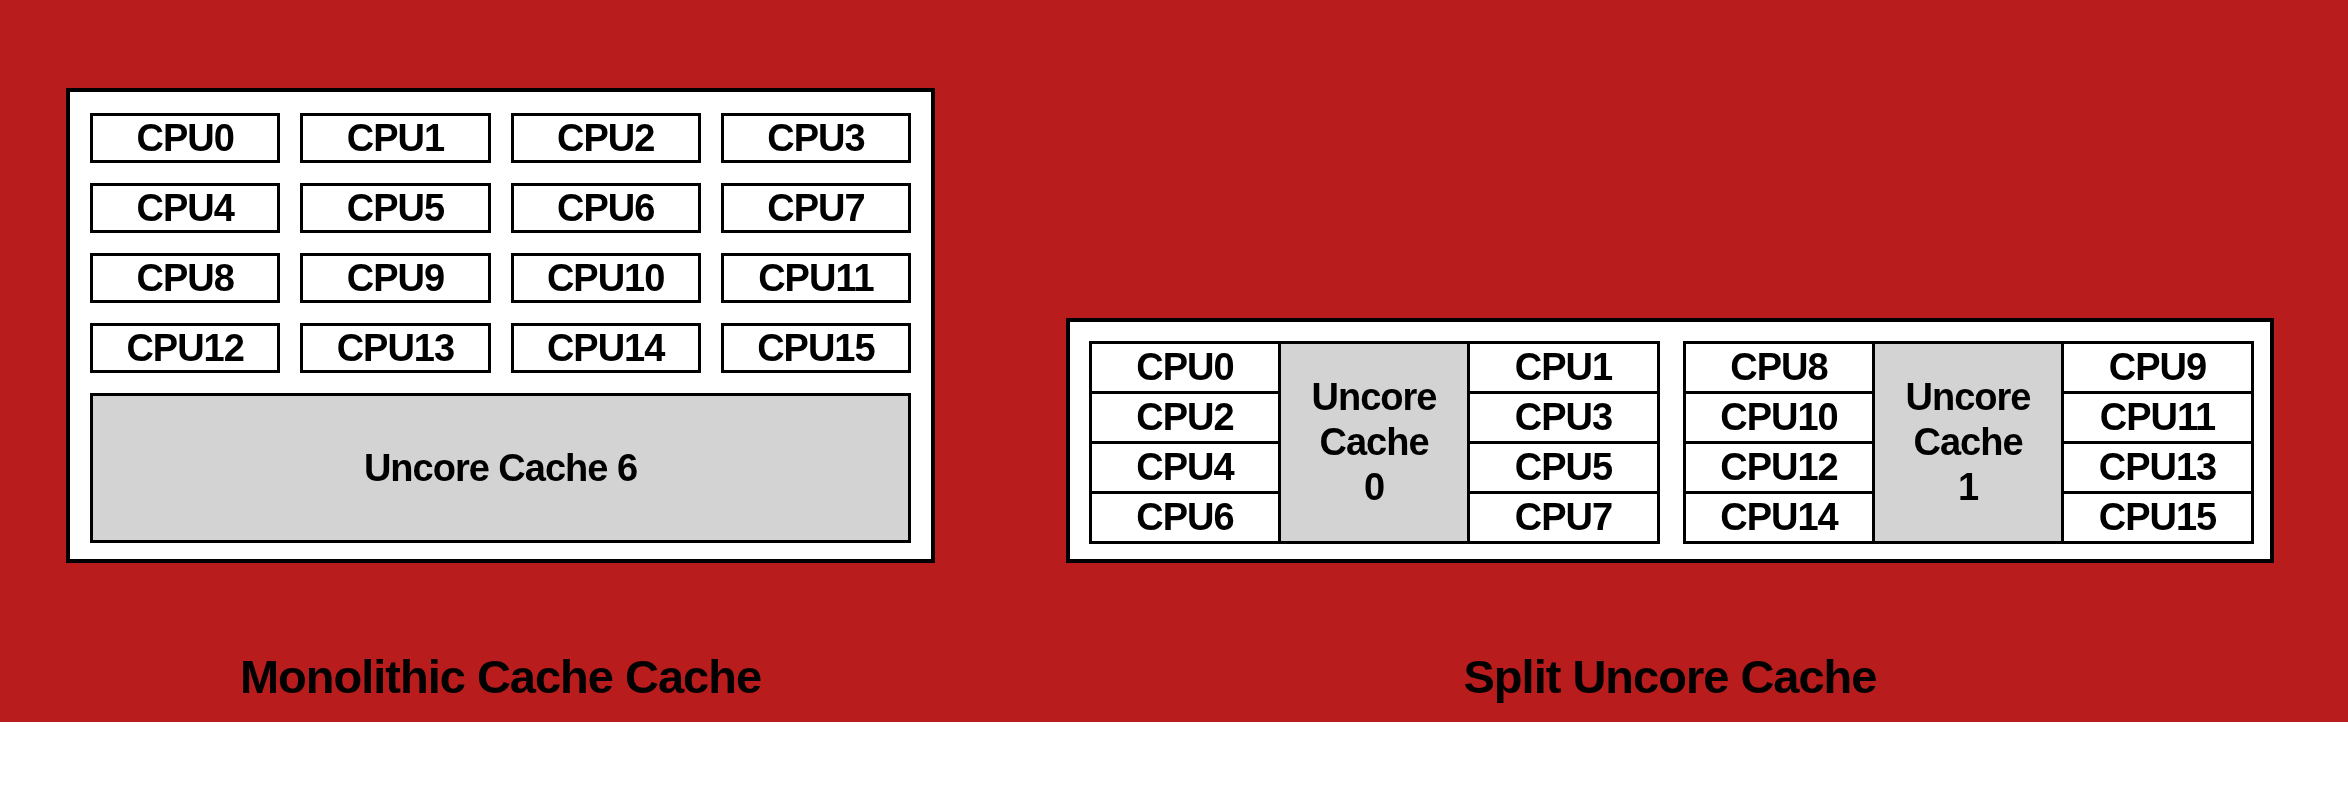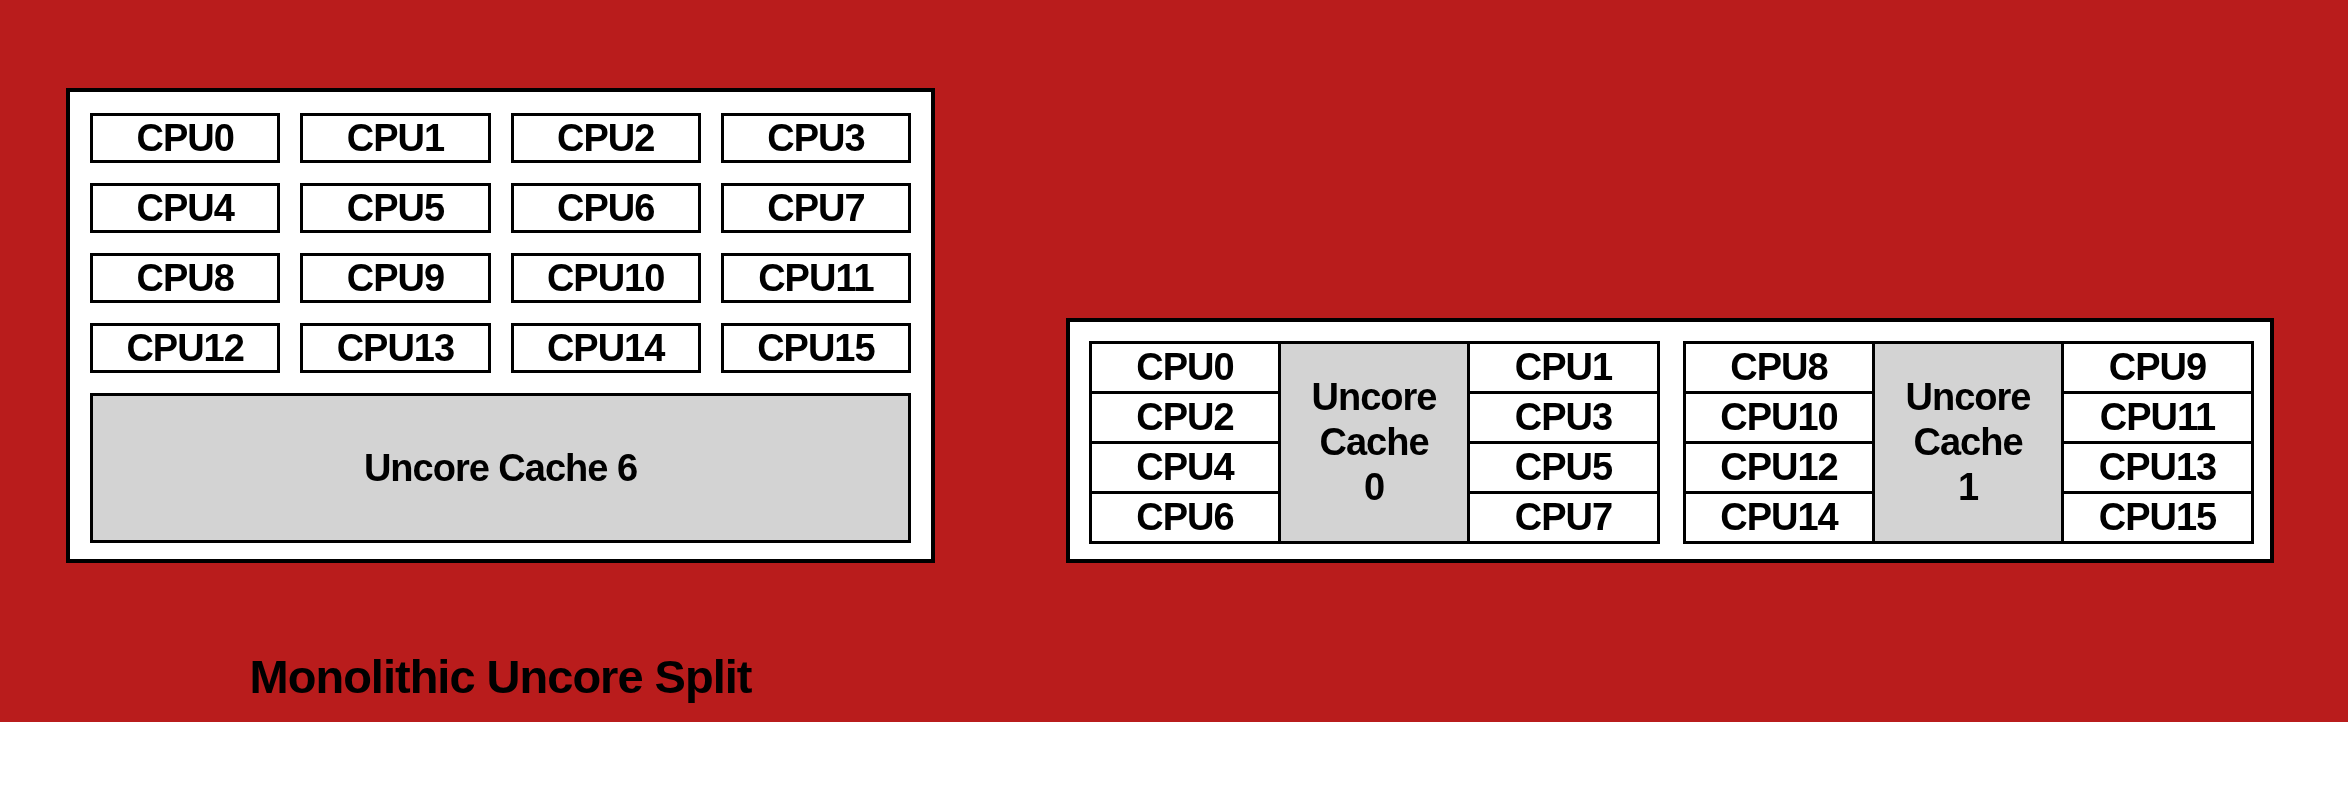--- a/index.html
+++ b/index.html
@@ -189,15 +189,16 @@
         <span class="cache-line">1</span>
       </div>
       <div class="cell col-r r1">CPU9</div>
       <div class="cell col-r r2">CPU11</div>
       <div class="cell col-r r3">CPU13</div>
       <div class="cell col-r r4">CPU15</div>
     </div>
 
   </div>
 
-  <div class="caption caption-left">Monolithic Uncore Split</div>
+  <div class="caption caption-left">Monolithic Cache Cache</div>
+  <div class="caption caption-right">Split Uncore Cache</div>
 
 </div>
 
 </body></html>

